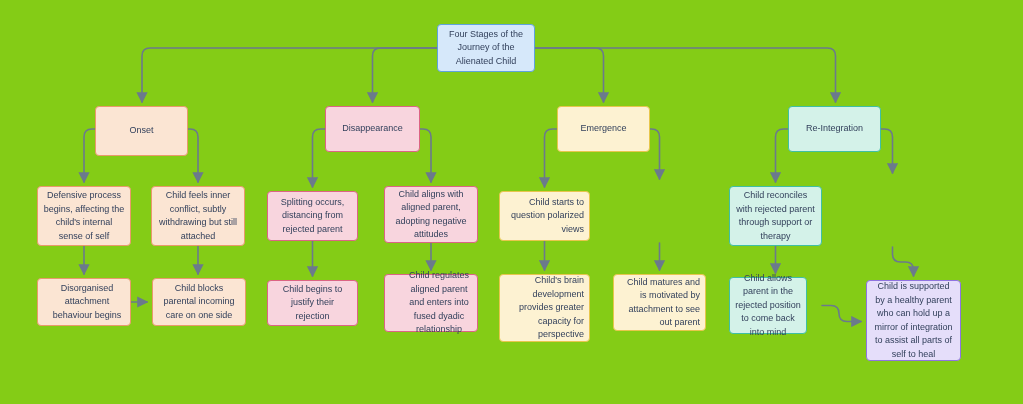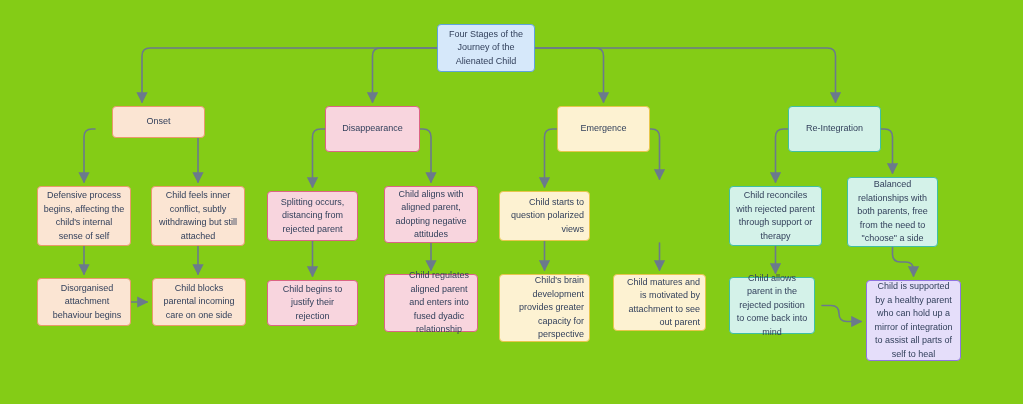--- a/index.html
+++ b/index.html
@@ -67,37 +67,36 @@
       <path marker-end="url(#arrow)" d="M 775.5 246 V 273"></path>
 
       <path marker-end="url(#arrow)" d="M 131 302 H 147"></path>
       <path marker-end="url(#arrow)" d="M 892.5 247 V 254 Q 892.5 262 900.5 262 H 905.5 Q 913.5 262 913.5 270 V 276"></path>
       <path marker-end="url(#arrow)" d="M 822 305.5 H 831 Q 839 305.5 839 313.5 Q 839 321.5 847 321.5 H 861"></path>
     </g>
   </svg>
 
   <div class="node c-blue" style="left:437px; top:24px; width:98px; height:48px;">Four Stages of the Journey of the Alienated Child</div>
 
-  <div class="node c-orange" style="left:112px; top:106px; width:93px; height:32px;">Onset</div>
+  <div class="node c-orange" style="left:95px; top:106px; width:93px; height:50px;">Onset</div>
   <div class="node c-pink" style="left:325px; top:106px; width:95px; height:46px;">Disappearance</div>
   <div class="node c-yellow" style="left:557px; top:106px; width:93px; height:46px;">Emergence</div>
   <div class="node c-teal" style="left:788px; top:106px; width:93px; height:46px;">Re-Integration</div>
 
   <div class="node c-orange" style="left:37px; top:186px; width:94px; height:60px;text-align:center;">Defensive process begins, affecting the child's internal sense of self</div>
   <div class="node c-orange" style="left:151px; top:186px; width:94px; height:60px;">Child feels inner conflict, subtly withdrawing but still attached</div>
   <div class="node c-orange" style="left:37px; top:278px; width:94px; height:48px;padding-left:11px;">Disorganised attachment behaviour begins</div>
   <div class="node c-orange" style="left:152px; top:278px; width:94px; height:48px;">Child blocks parental incoming care on one side</div>
 
   <div class="node c-pink" style="left:267px; top:191px; width:91px; height:50px;">Splitting occurs, distancing from rejected parent</div>
   <div class="node c-pink" style="left:384px; top:186px; width:94px; height:57px;">Child aligns with aligned parent, adopting negative attitudes</div>
   <div class="node c-pink" style="left:267px; top:280px; width:91px; height:46px;">Child begins to justify their rejection</div>
   <div class="node c-pink" style="left:384px; top:274px; width:94px; height:58px;padding-left:21px;">Child regulates aligned parent and enters into fused dyadic relationship</div>
 
   <div class="node c-yellow" style="left:499px; top:191px; width:91px; height:50px;">Child starts to question polarized views</div>
   <div class="node c-yellow" style="left:499px; top:274px; width:91px; height:68px;">Child's brain development provides greater capacity for perspective</div>
   <div class="node c-yellow" style="left:613px; top:274px; width:93px; height:57px;">Child matures and is motivated by attachment to see out parent</div>
 
   <div class="node c-teal" style="left:729px; top:186px; width:93px; height:60px;">Child reconciles with rejected parent through support or therapy</div>
-  <div class="node c-teal" style="left:847px; top:177px; width:91px; height:70px;">Balanced relationships with both parents, free from the need to "choose" a side</div>
-  <div class="node c-teal" style="left:729px; top:277px; width:86px; height:57px;">Child allows parent in the rejected position to come back into mind</div>
+  <div class="node c-teal" style="left:729px; top:277px; width:78px; height:57px;">Child allows parent in the rejected position to come back into mind</div>
   <div class="node c-purple" style="left:866px; top:280px; width:95px; height:81px;">Child is supported by a healthy parent who can hold up a mirror of integration to assist all parts of self to heal</div>
 
 </div>
 
 </body></html>

